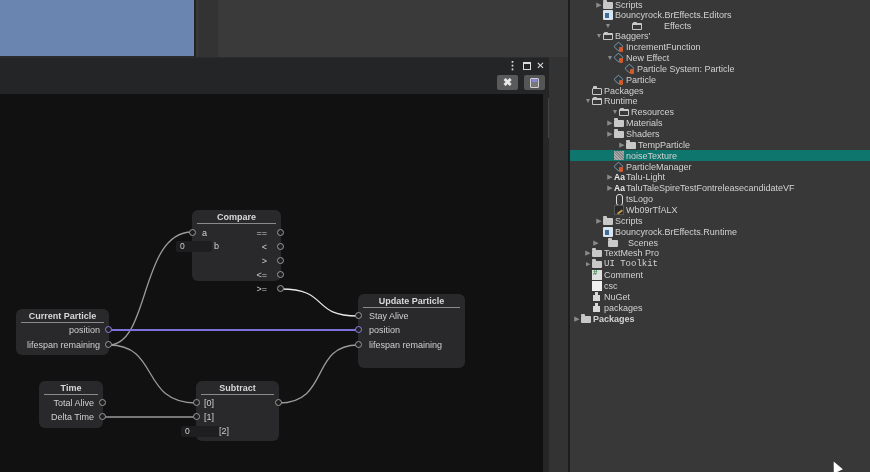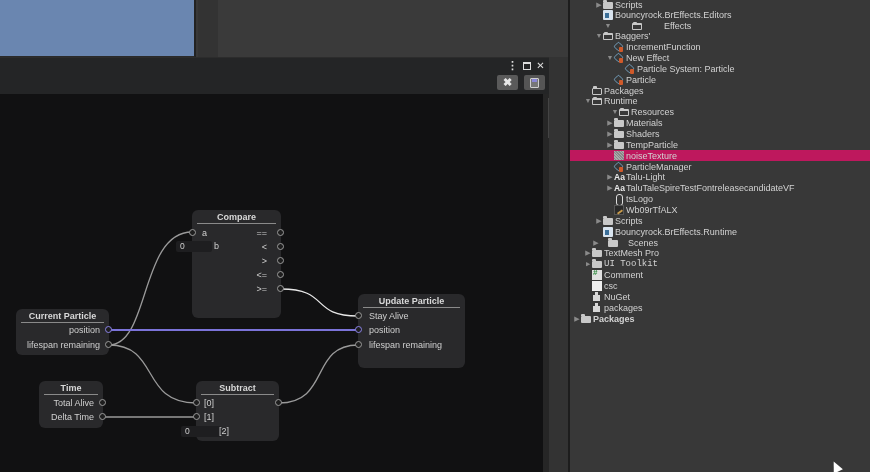--- a/index.html
+++ b/index.html
@@ -37,21 +37,21 @@
   .port-row { position: absolute; height: 12px; line-height: 12px; white-space: nowrap; }
   .port { position: absolute; width: 7px; height: 7px; border: 1.3px solid #9a9a9a; border-radius: 50%; background: #1e1e1e; }
   .port.purple { border-color: #8b83e8; }
   .inline-field { position: absolute; height: 11px; line-height: 11px; background: #1e1e20; color: #cfcfcf; font-size: 8.5px; padding-left: 4px; border-radius: 2px; }
 
   svg.wires { position: absolute; left: 0; top: 0; width: 870px; height: 472px; pointer-events: none; }
 
   
   .tree { position: absolute; left: 570px; top: 0; width: 300px; height: 472px; background: #383838; }
   .tree-row { position: absolute; left: 0; width: 300px; height: 11px; display: flex; align-items: center; font-size: 9px; color: #d2d2d2; white-space: nowrap; }
-  .tree-row.selected { background: #be185d; }
+  .tree-row.selected { background: #0f766e; }
   .arrow { width: 8px; font-size: 7px; color: #8a8a8a; text-align: center; flex: 0 0 8px; }
   .ticon { width: 10px; height: 9px; margin-right: 2px; flex: 0 0 10px; position: relative; }
   .folder { background: #c8c8c8; border-radius: 1px; height: 7px; margin-top: 1px; }
   .folder::before { content: ""; position: absolute; left: 0; top: -2px; width: 4px; height: 2px; background: #c8c8c8; border-radius: 1px 1px 0 0; }
   .folder.open { background: transparent; border: 1px solid #c8c8c8; border-top-width: 2px; }
   .folder.open::before { top: -3px; }
   .folder.outline { background: transparent; border: 1px solid #c8c8c8; }
   .folder.outline::before { top: -3px; background: #c8c8c8; }
   .prefab { width: 10px; height: 10px; }
   .prefab::before { content: ""; position: absolute; left: 0; top: 0; width: 7px; height: 7px; border: 1.3px solid #7fb3d8; border-radius: 2px; transform: rotate(45deg) scale(0.8); }
@@ -112,21 +112,21 @@
 
     <path d="M103 417 L 196 417" stroke="#9a9a9a" stroke-width="1.3" fill="none"></path>
 
     <path d="M109 330 L 358 330" stroke="#7b73d9" stroke-width="1.8" fill="none"></path>
 
     <path d="M281 289 C 330 289, 310 316, 358 316" stroke="#e8e8e8" stroke-width="1.3" fill="none"></path>
 
     <path d="M279 403 C 330 403, 310 345, 358 345" stroke="#9a9a9a" stroke-width="1.3" fill="none"></path>
   </svg>
 
-  <div class="node" style="left:192px; top:210px; width:89px; height:108px;">
+  <div class="node" style="left:192px; top:210px; width:89px; height:71px;">
     <div class="node-title">Compare</div>
     <div class="port-row" style="left:10px; top:17px;"><span>a</span></div>
     <div class="inline-field" style="left:-16px; top:31px; width:36px;">0</div>
     <div class="port-row" style="left:22px; top:30px;"><span>b</span></div>
     <div class="port-row" style="right:14px; top:17px;"><span>==</span></div>
     <div class="port-row" style="right:14px; top:31px;"><span>&lt;</span></div>
     <div class="port-row" style="right:14px; top:45px;"><span>&gt;</span></div>
     <div class="port-row" style="right:14px; top:59px;"><span>&lt;=</span></div>
     <div class="port-row" style="right:14px; top:73px;"><span>&gt;=</span></div>
     <span class="port" style="left:-3px; top:19px;"></span>
@@ -246,21 +246,21 @@
         <span class="arrow">▶</span>
         <span class="ticon folder"></span>
         <span>Materials</span>
       </div>
       <div class="tree-row" style="top: 128px;">
         <span style="width: 36px; flex: 0 0 36px;"></span>
         <span class="arrow">▶</span>
         <span class="ticon folder"></span>
         <span>Shaders</span>
       </div>
-      <div class="tree-row" style="top: 139px;">
+      <div class="tree-row" style="top: 139px; padding-left: 12px;">
         <span style="width: 36px; flex: 0 0 36px;"></span>
         <span class="arrow">▶</span>
         <span class="ticon folder"></span>
         <span>TempParticle</span>
       </div>
       <div class="tree-row selected" style="top: 150px;">
         <span style="width: 36px; flex: 0 0 36px;"></span>
         <span class="arrow"></span>
         <span class="ticon texture"></span>
         <span>noiseTexture</span>

